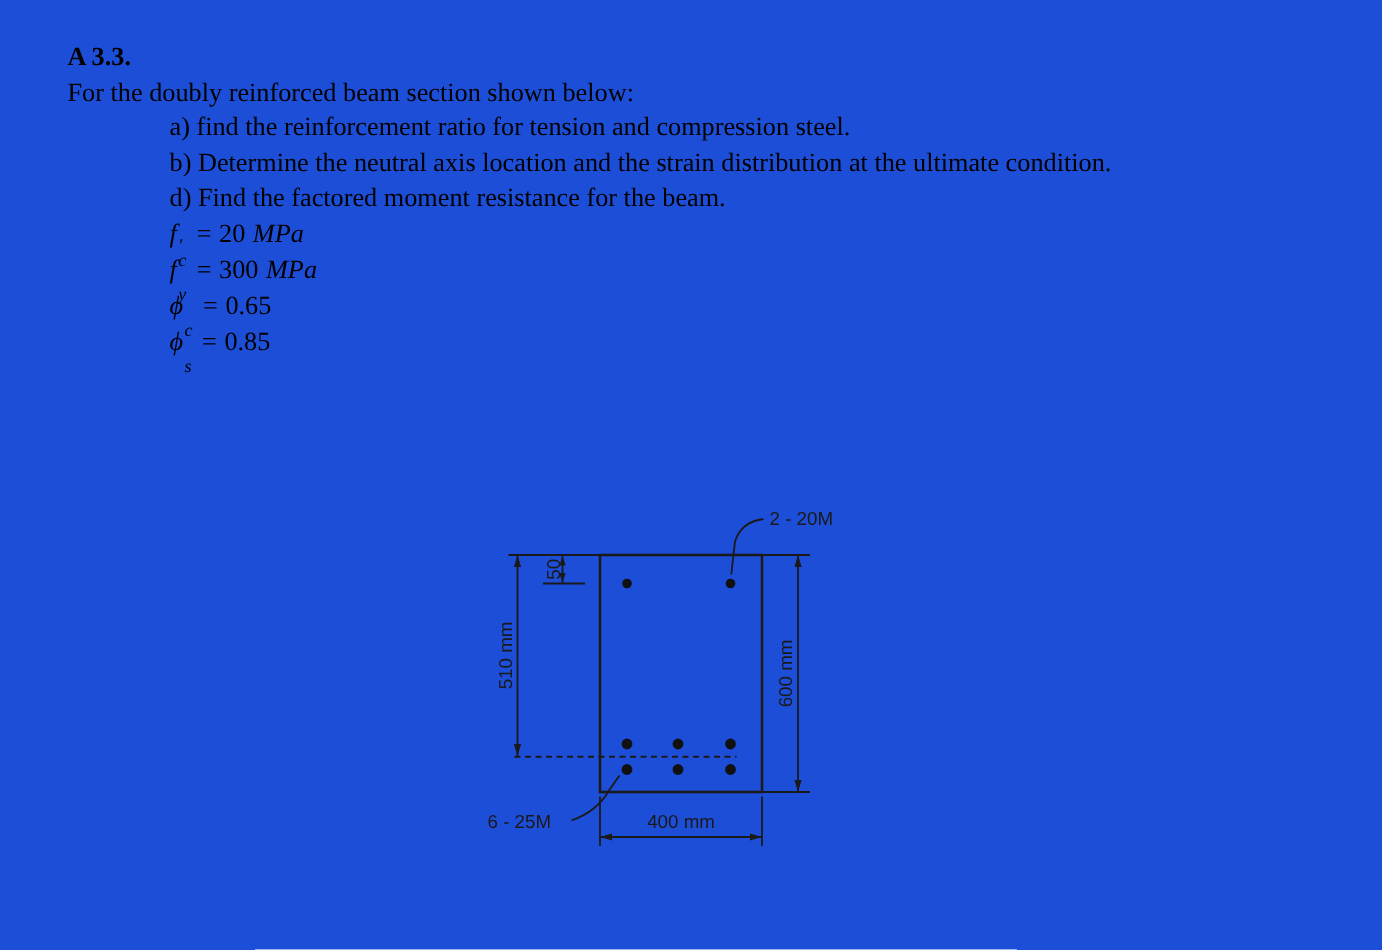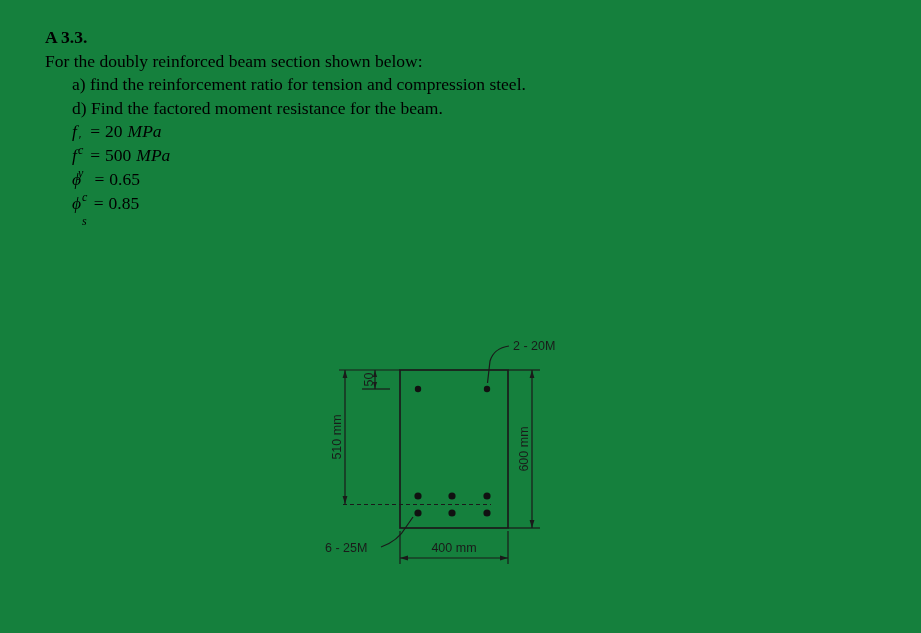--- a/index.html
+++ b/index.html
@@ -2,26 +2,26 @@
 <html><head>
 <meta charset="utf-8">
 <style>
   * { margin:0; padding:0; box-sizing:border-box; }
   html, body { background:#ffffff; }
   body {
     width:921px; height:633px;
     font-family:"Liberation Serif", serif;
     color:#000;
   }
-  .page { position:relative; width:921px; height:633px; background:#15803d; overflow:hidden; }
+  .page { position:relative; width:921px; height:633px; background:#1d4ed8; overflow:hidden; }
 
   .text-block { position:absolute; left:45px; top:26px; font-size:17.5px; line-height:23.5px; }
   .title { font-weight:bold; }
   .line { white-space:nowrap; }
-  .indent { margin-left:27px; }
+  .indent { margin-left:68px; }
 
   .math-line { white-space:nowrap; height:24px; }
   .mbase { font-style:italic; }
   .mstack {
     display:inline-flex; flex-direction:column;
     font-size:12px; line-height:10px;
     font-style:italic; vertical-align:-0.55em; margin-left:1px;
   }
   .mprime { height:10px; min-width:4px; }
   .msub   { height:10px; }
@@ -40,31 +40,32 @@
 </head>
 <body>
 
 <div class="page">
 
   <div class="text-block">
     <div class="title line">A 3.3.</div>
     <div class="line">For the doubly reinforced beam section shown below:</div>
     <div class="indent">
       <div class="line">a) find the reinforcement ratio for tension and compression steel.</div>
+      <div class="line">b) Determine the neutral axis location and the strain distribution at the ultimate condition.</div>
       <div class="line">d) Find the factored moment resistance for the beam.</div>
 
       <div class="math-line"><span class="mbase">f</span><span class="mstack">
             <span class="mprime">′</span>
             <span class="msub">c</span>
           </span><span class="meq">=</span><span class="mnum">20</span><span class="munit">MPa</span></div>
 
       <div class="math-line"><span class="mbase">f</span><span class="mstack">
             <span class="mprime"></span>
             <span class="msub">y</span>
-          </span><span class="meq">=</span><span class="mnum">500</span><span class="munit">MPa</span></div>
+          </span><span class="meq">=</span><span class="mnum">300</span><span class="munit">MPa</span></div>
 
       <div class="math-line"><span class="mbase">ϕ</span><span class="mstack">
             <span class="mprime"></span>
             <span class="msub">c</span>
           </span><span class="meq">=</span><span class="mnum">0.65</span><span class="munit"></span></div>
 
       <div class="math-line"><span class="mbase">ϕ</span><span class="mstack">
             <span class="mprime"></span>
             <span class="msub">s</span>
           </span><span class="meq">=</span><span class="mnum">0.85</span><span class="munit"></span></div>

